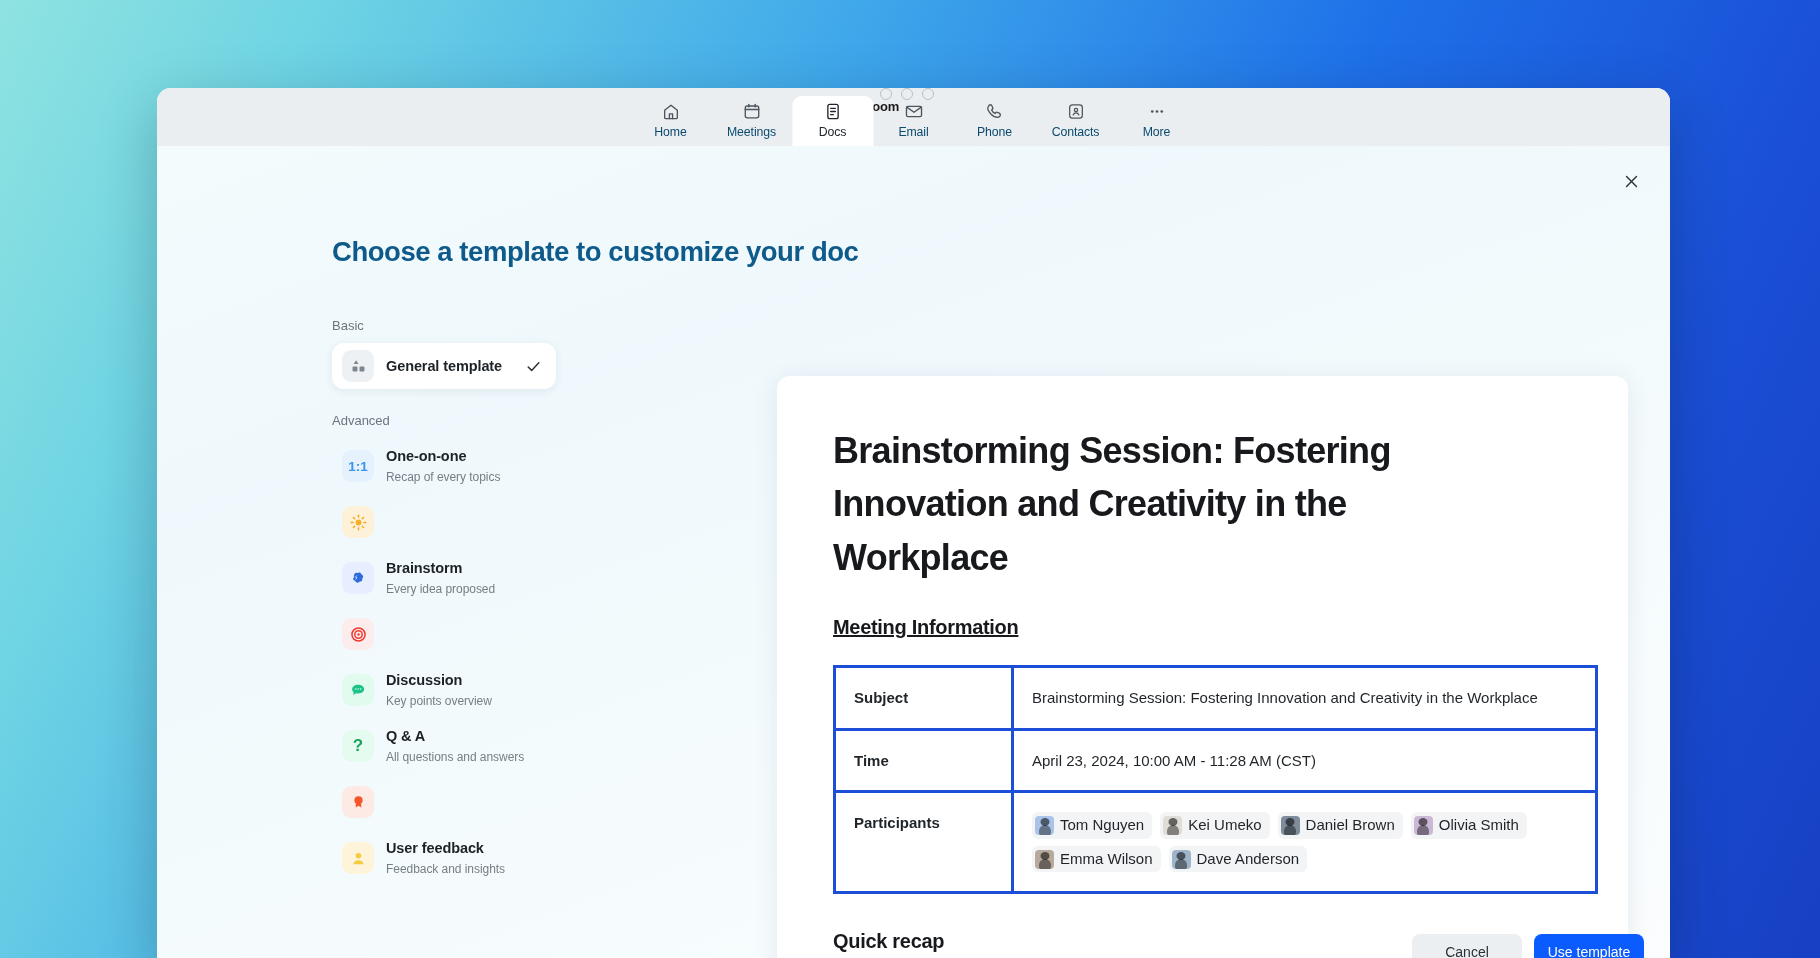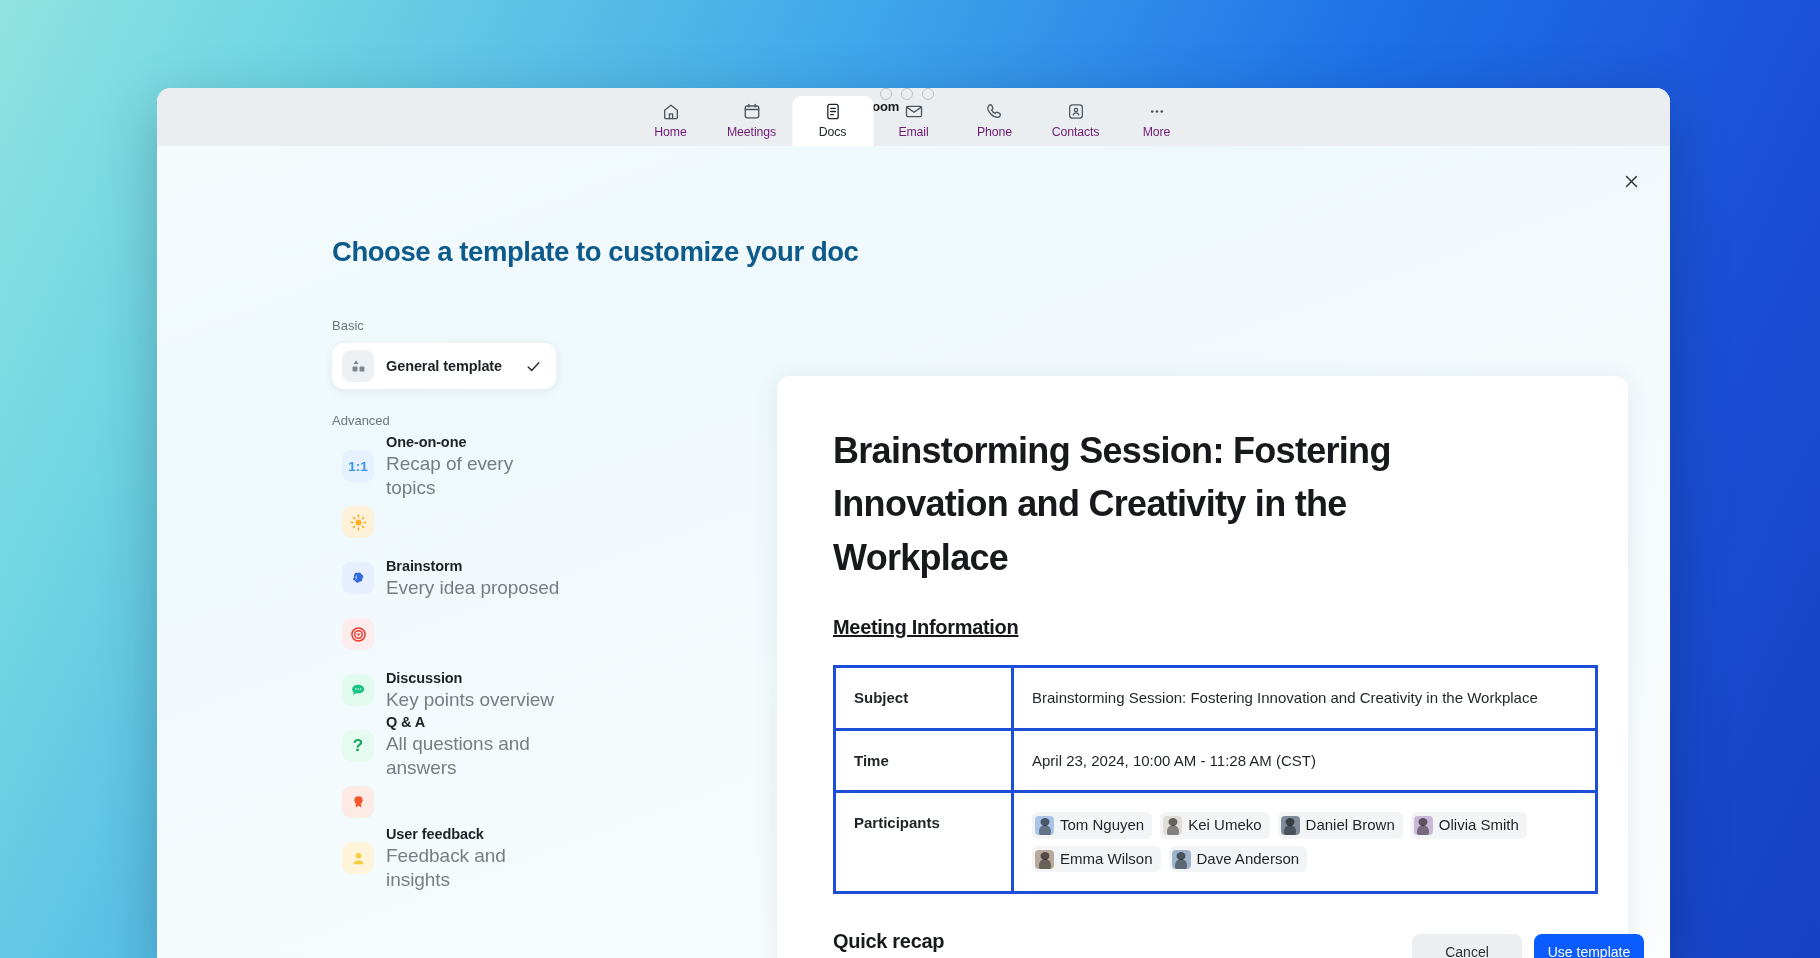--- a/index.html
+++ b/index.html
@@ -72,21 +72,21 @@
   .tab {
     width: 81px; height: 50px;
     display: flex; flex-direction: column;
     align-items: center; justify-content: center;
     gap: 3px;
     border-radius: 9px 9px 0 0;
     color: #4d555c;
     padding-bottom: 2px;
   }
   .tab .ticon { height: 21px; display: flex; align-items: center; justify-content: center; }
-  .tab .tlabel { font-size: 12.3px; color: #701a75; letter-spacing: -0.1px; }
+  .tab .tlabel { font-size: 12.3px; color: #0c4a6e; letter-spacing: -0.1px; }
   .tab.active { background: #ffffff; }
   .tab.active .tlabel { color: #22262a; }
   .tab.active .ticon { color: #22262a; }
 
   .rightzone { margin-left: auto; display: flex; align-items: center; gap: 14px; }
   .bell { color: #4f575e; display: flex; }
   .avatar {
     position: relative;
     width: 30px; height: 30px; border-radius: 9px;
     background: linear-gradient(160deg,#9ec7f5,#6fa8e8);
@@ -154,21 +154,21 @@
     width: 224px;
   }
   .tmpl-ico {
     width: 32px; height: 32px; border-radius: 9px;
     display: flex; align-items: center; justify-content: center;
     flex: 0 0 32px;
     font-size: 14px; font-weight: 700;
   }
   .tmpl-txt { flex: 1; min-width: 0; line-height: 1.25; }
   .tmpl-name { font-size: 14.5px; font-weight: 600; color: #1d2226; letter-spacing: -0.1px; }
-  .tmpl-sub { font-size: 19px; color: #767e85; letter-spacing: -0.05px; margin-top: 1px; }
+  .tmpl-sub { font-size: 12px; color: #767e85; letter-spacing: -0.05px; margin-top: 1px; }
   .tick { color: #2b3136; display: flex; }
 
   .tmpl-row { display: flex; align-items: center; gap: 12px; height: 56px; padding-left: 10px; }
 
   
   .ic-general { background: #eef1f4; }
   .ic-oneone  { background: #e6f1fe; color: #3b93f0; font-size: 13.5px; font-weight: 700; }
   .ic-standup { background: #fef1da; }
   .ic-brain   { background: #e7eeff; }
   .ic-project { background: #fdecec; }

